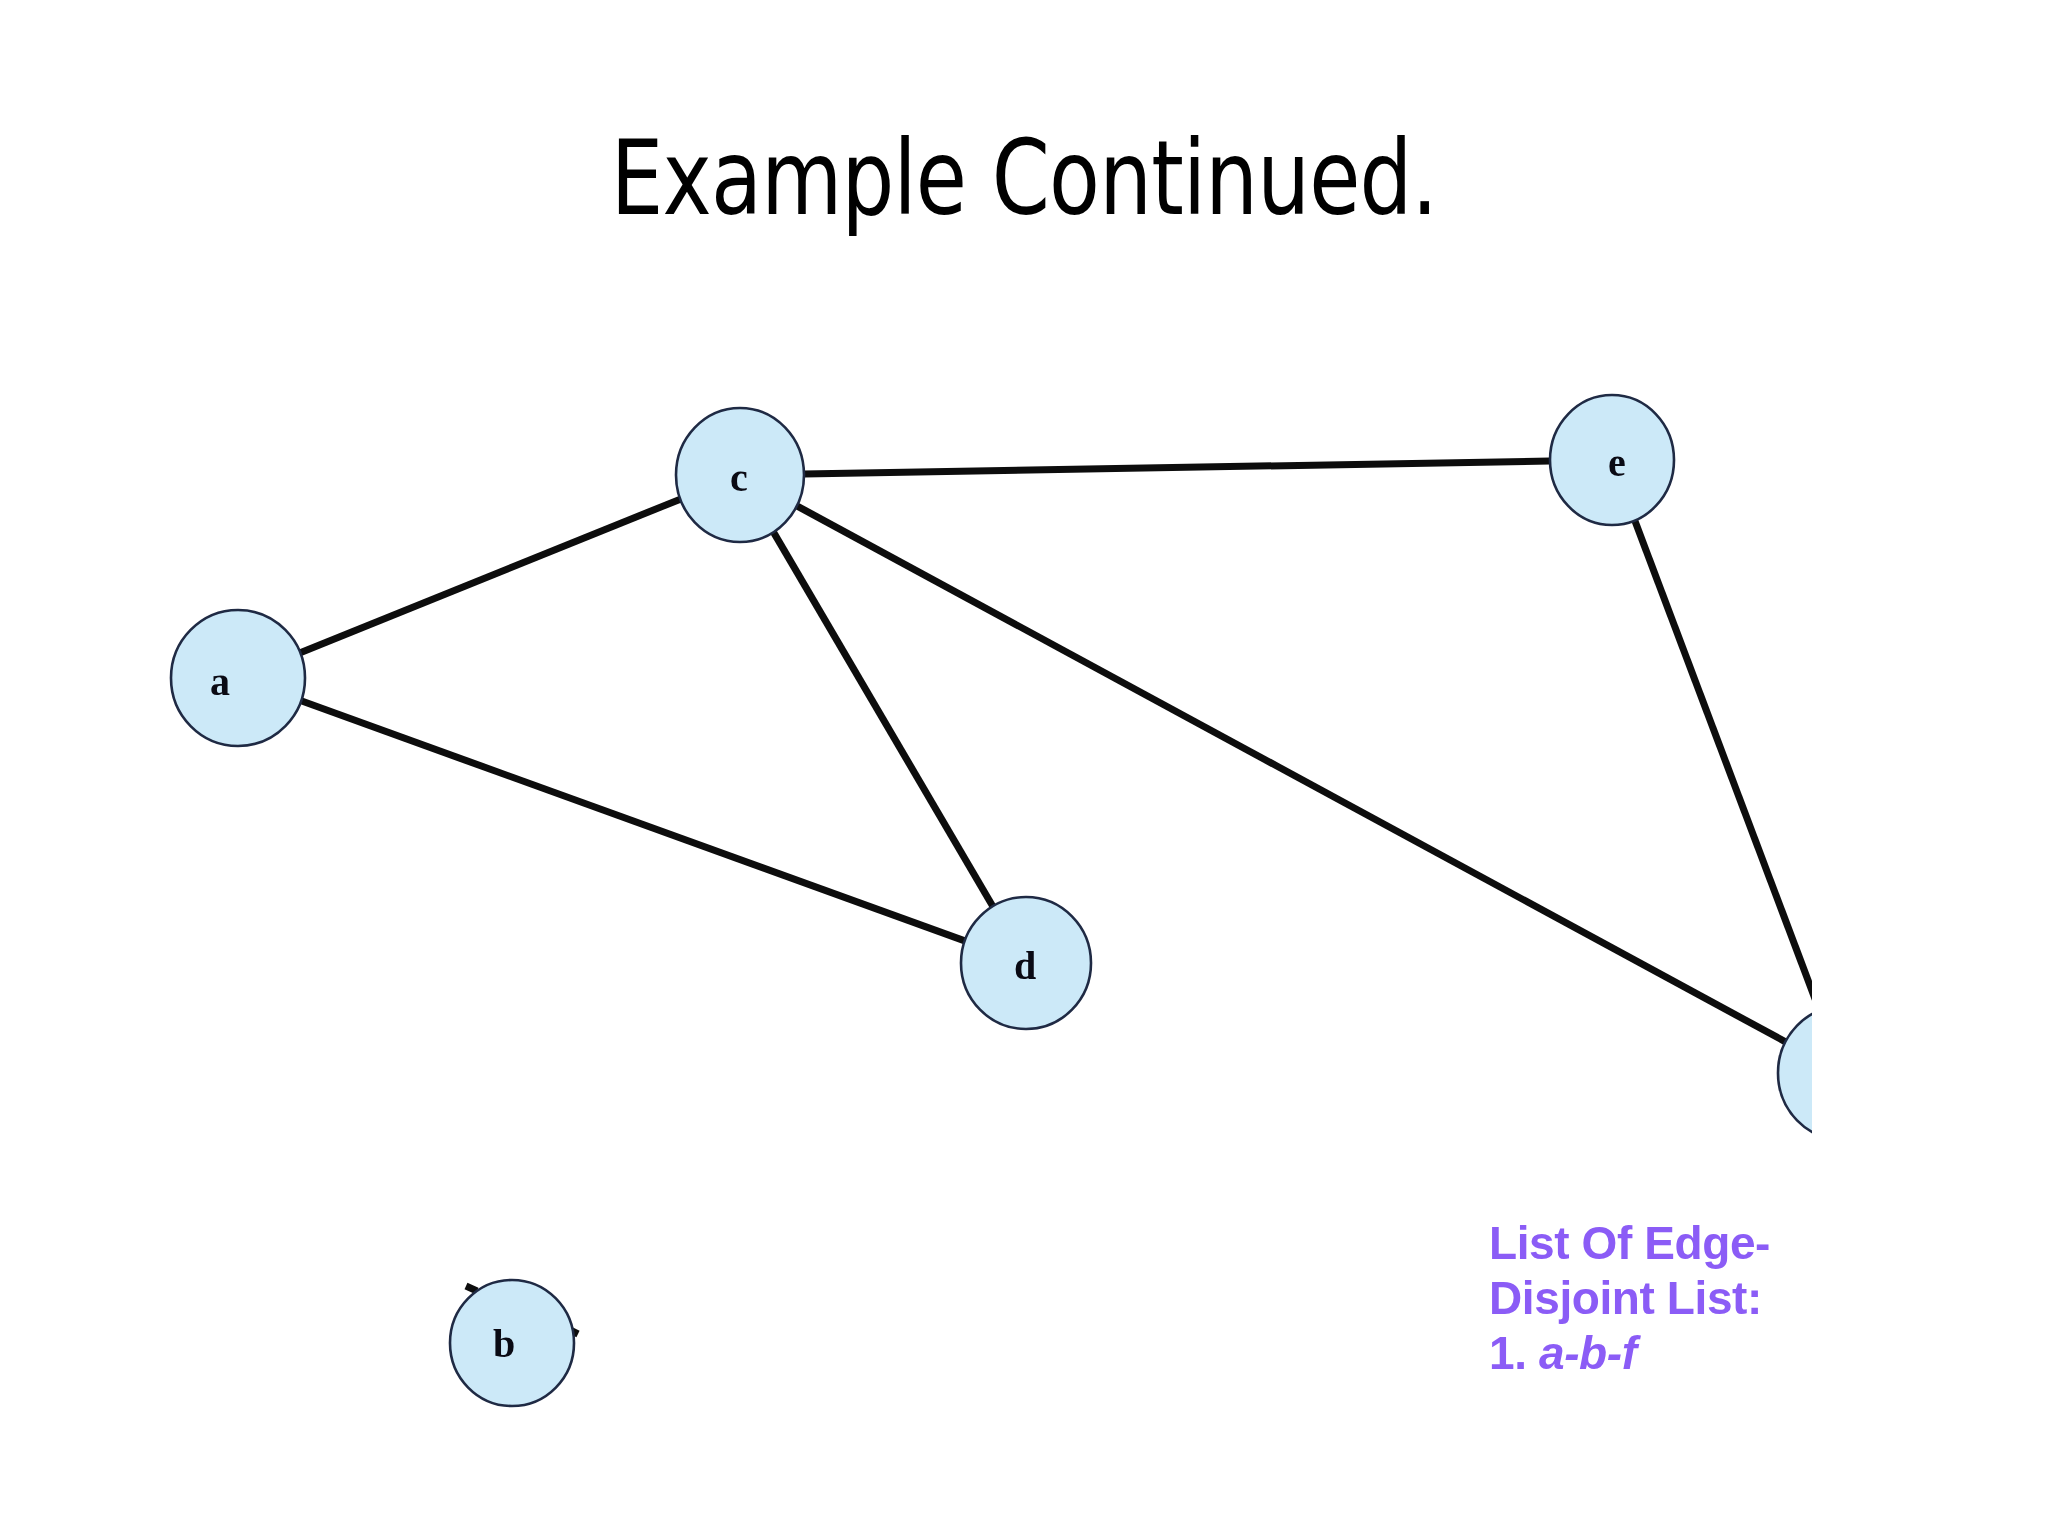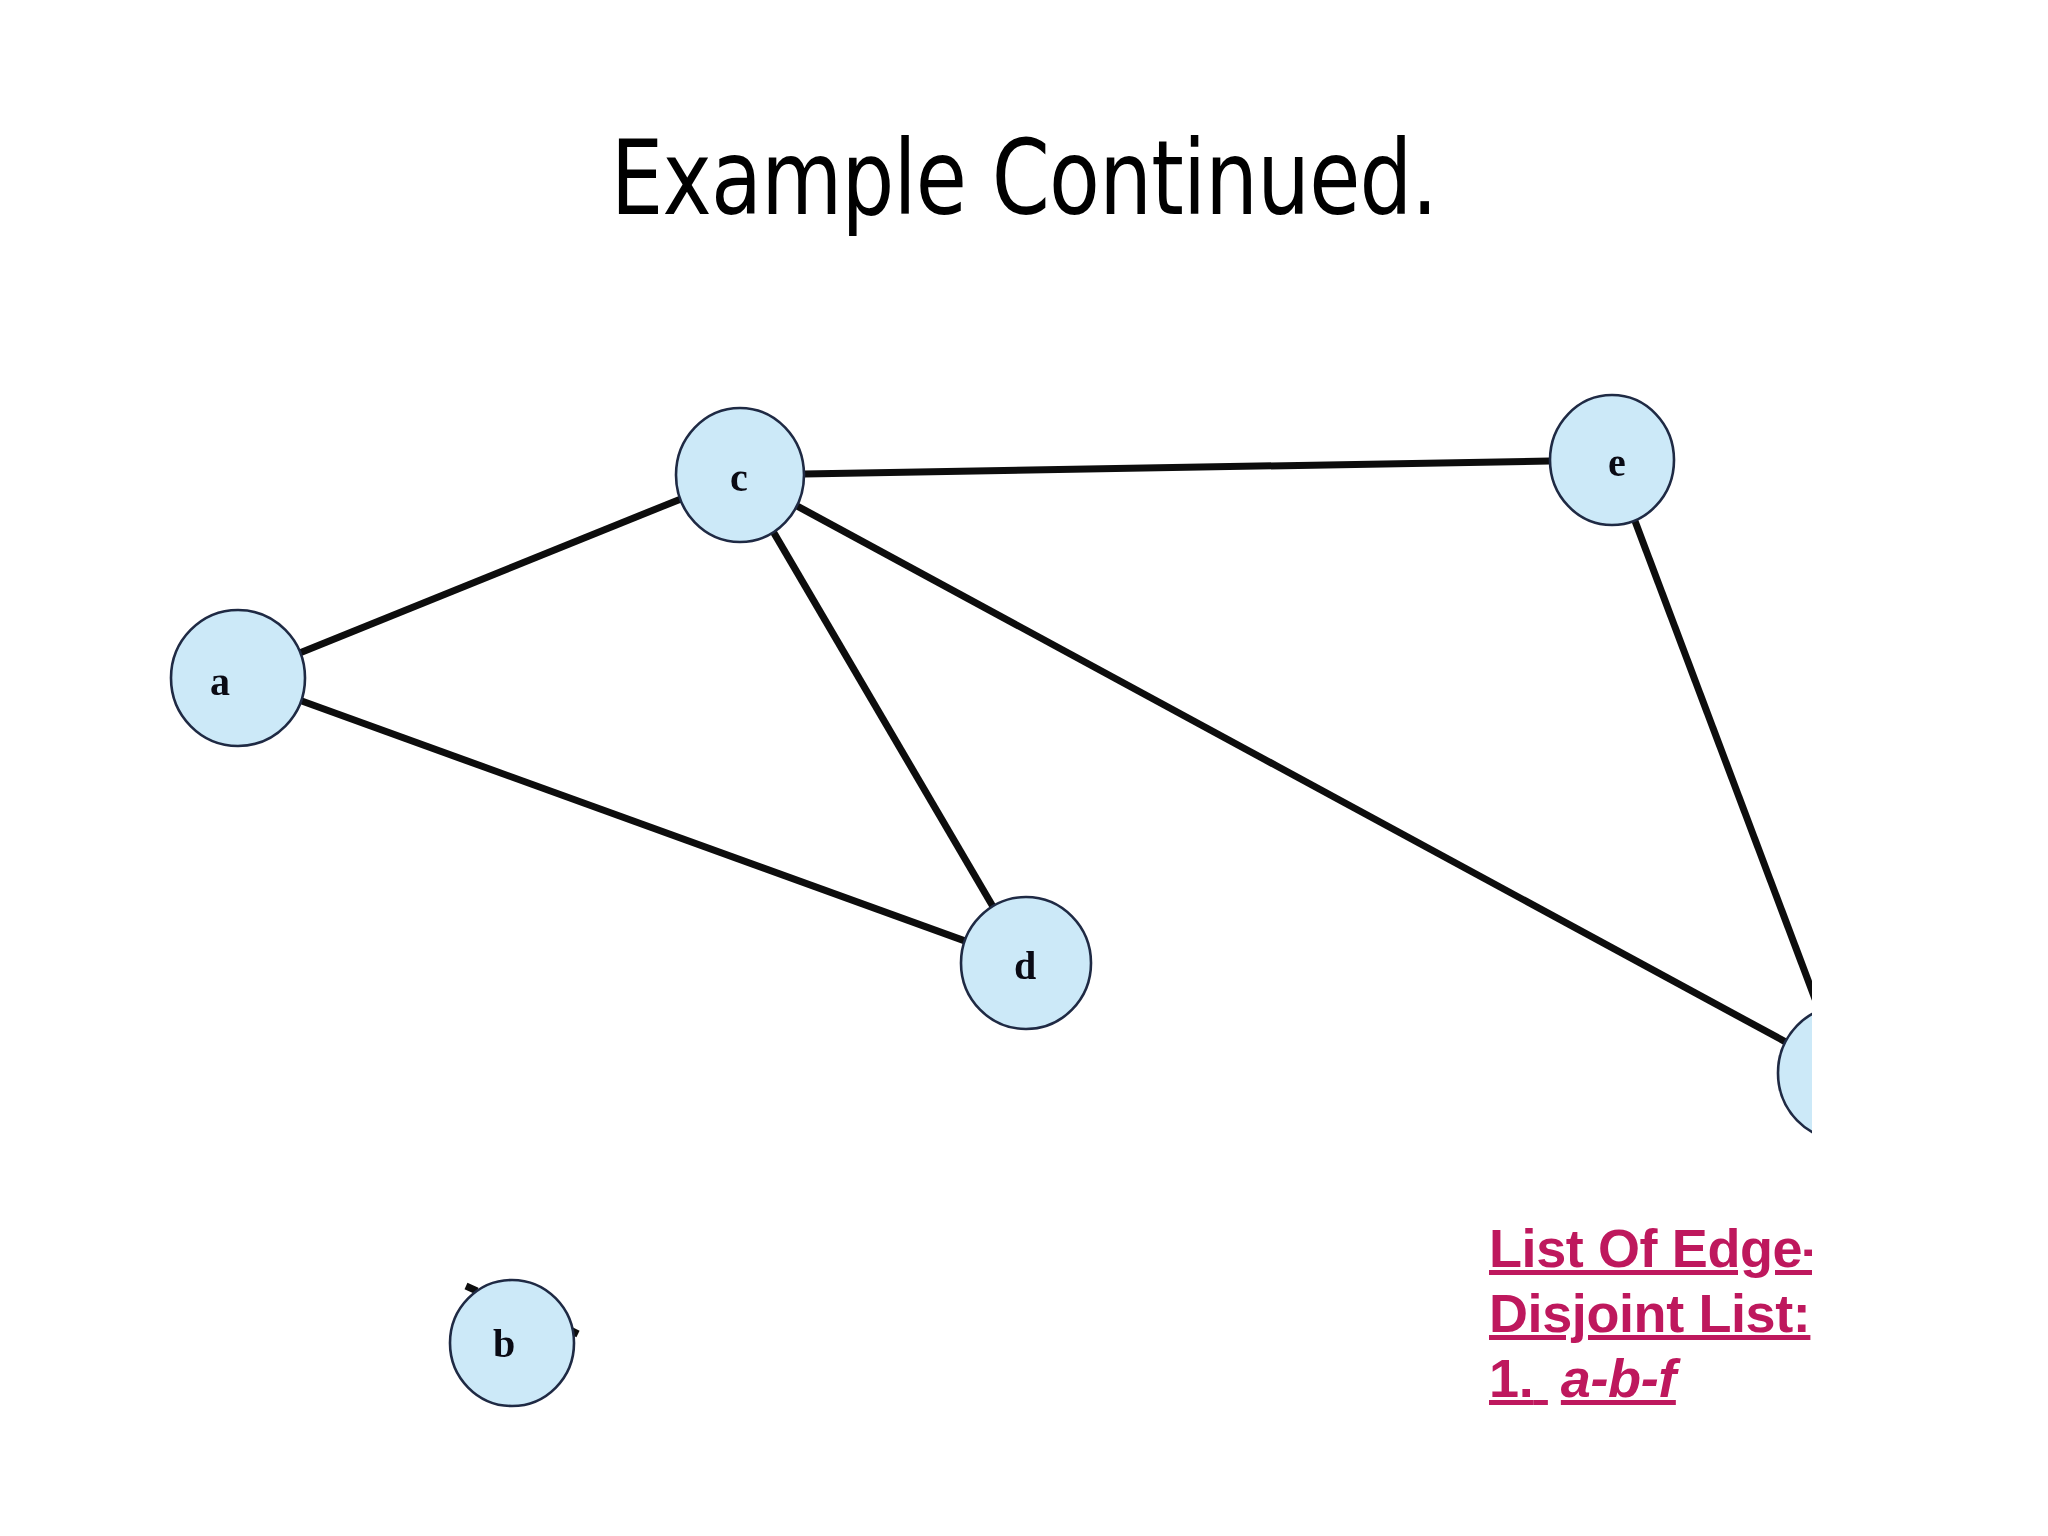--- a/index.html
+++ b/index.html
@@ -69,28 +69,27 @@
   }
 
   
   #paths-legend {
     position: absolute;
     left: 1489px;
     top: 1216px;
     width: 470px;
     font-family: "Liberation Sans", sans-serif;
     font-weight: 700;
-    font-size: 54px;
+    font-size: 46px;
     line-height: 1.20;
-    color: #be185d;
+    color: #8b5cf6;
     letter-spacing: -0.4px;
-    text-decoration: underline;
   }
   #paths-legend .legend-line { display: block; white-space: nowrap; }
-  #paths-legend .path-item { font-style: italic; margin-left: 13px; }
+  #paths-legend .path-item { font-style: italic; }
 </style>
 </head>
 <body>
 
 <div id="slide">
 
   <div id="slide-title">Example Continued.</div>
 
   <svg id="graph-canvas" viewBox="0 0 2048 1536">
 

